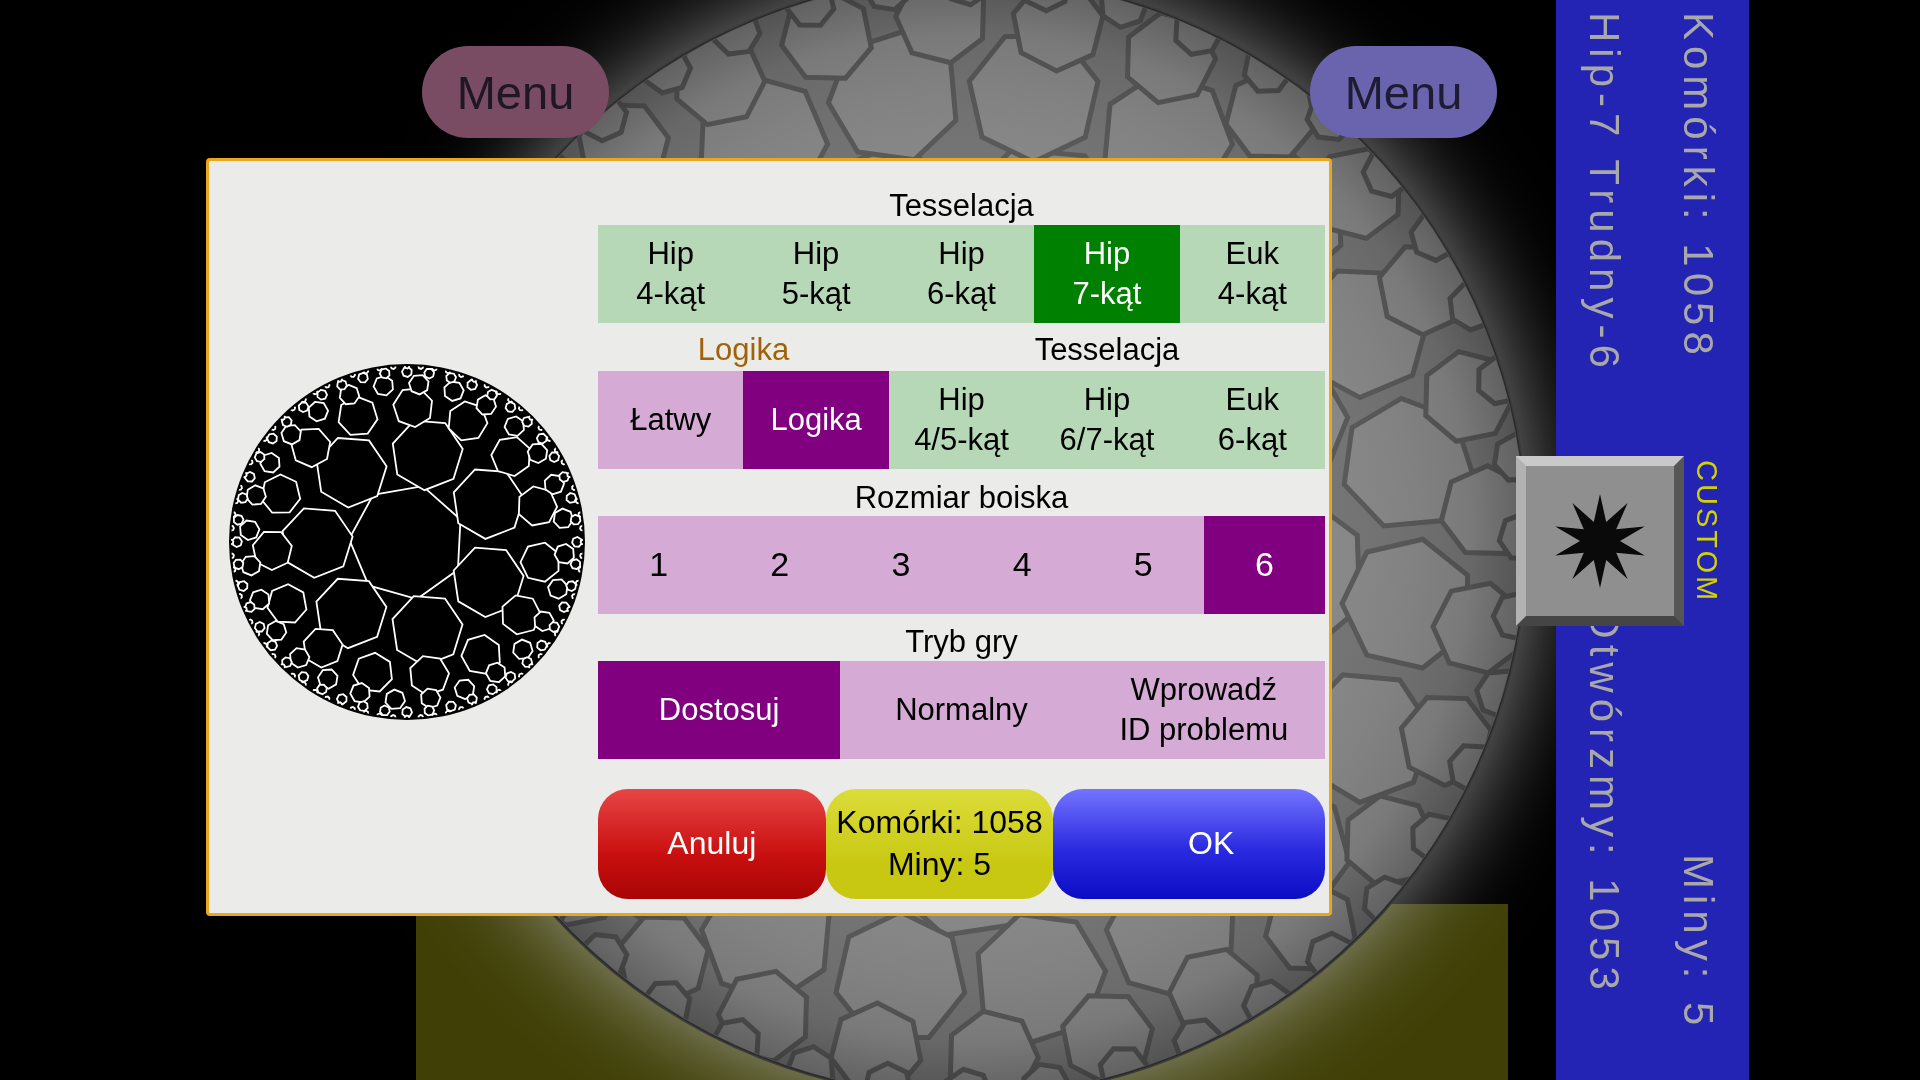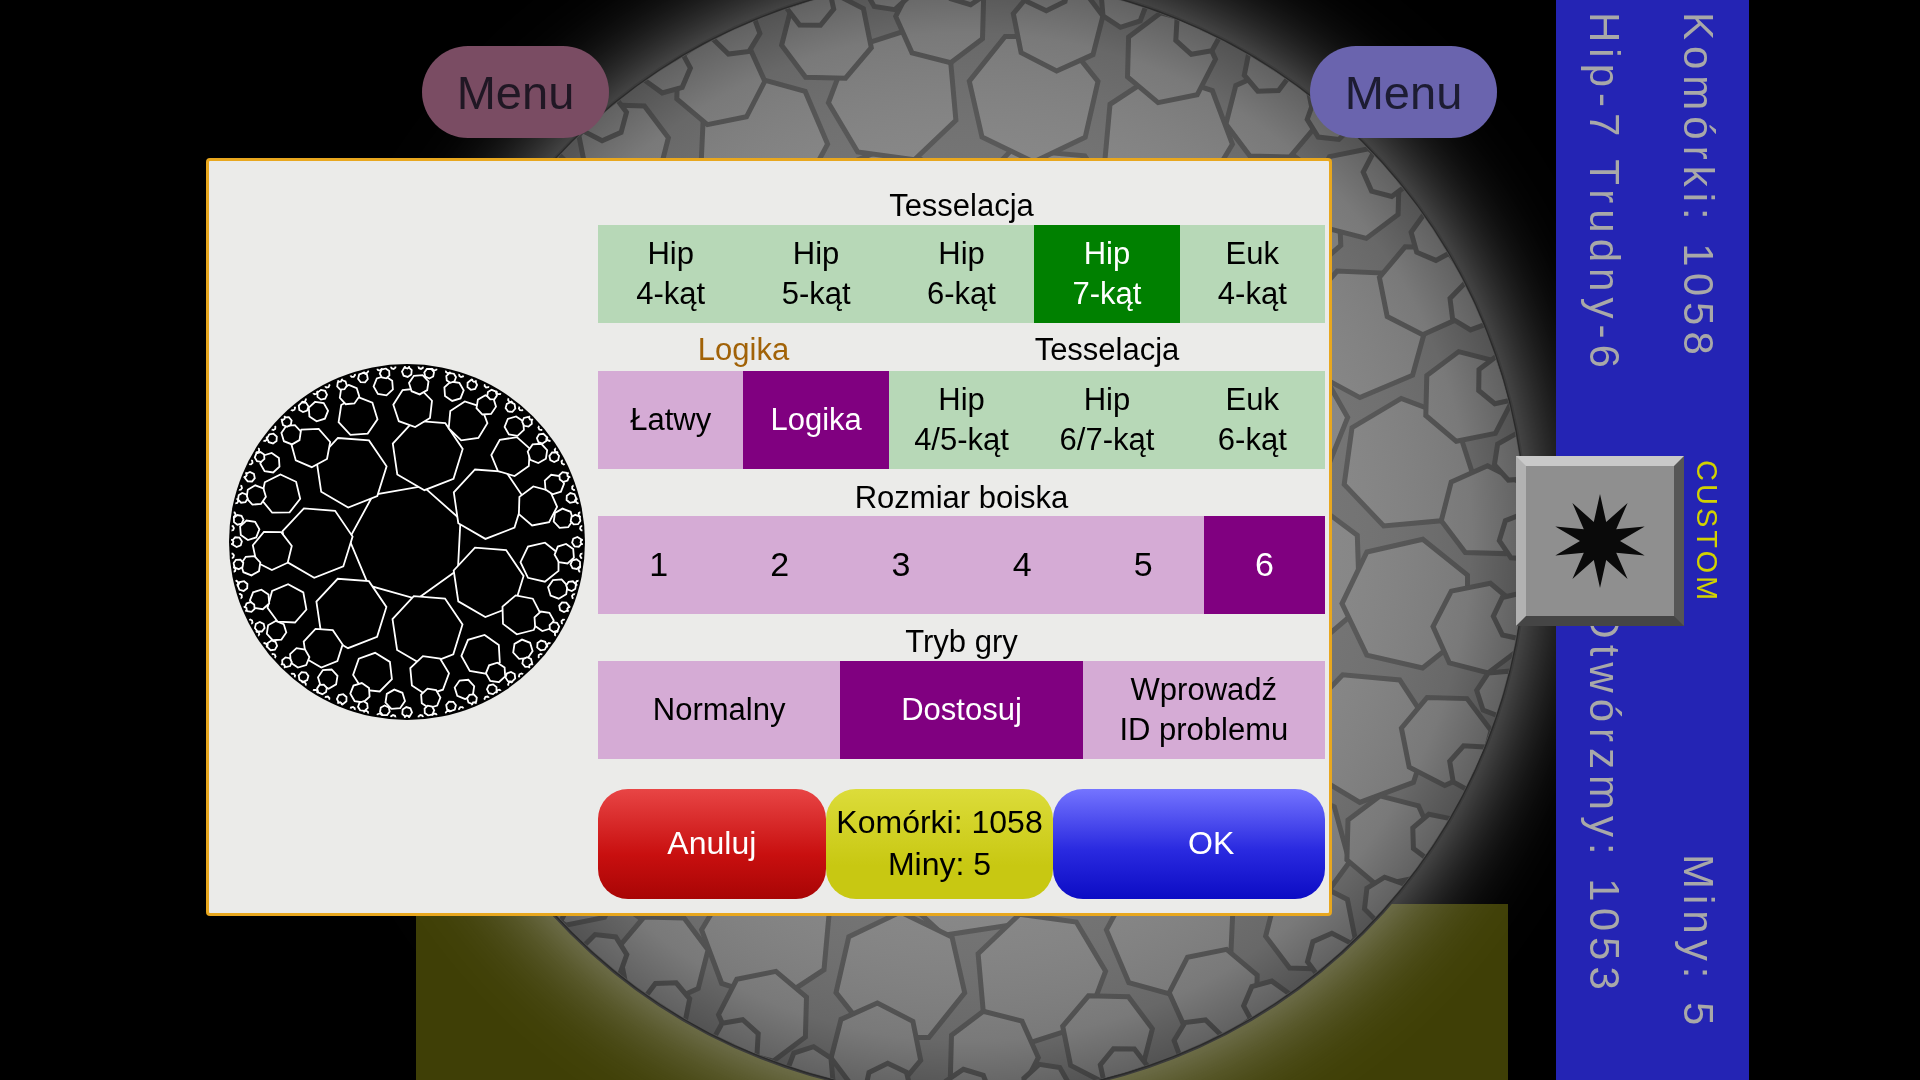--- a/index.html
+++ b/index.html
@@ -426,22 +426,22 @@
         <div class="cell purple">1</div>
         <div class="cell purple">2</div>
         <div class="cell purple">3</div>
         <div class="cell purple">4</div>
         <div class="cell purple">5</div>
         <div class="cell sel-purple">6</div>
       </div>
 
       <div class="sec-title t-mode">Tryb gry</div>
       <div class="row r4">
+        <div class="cell sel-purple">Dostosuj</div>
         <div class="cell purple">Normalny</div>
-        <div class="cell sel-purple">Dostosuj</div>
         <div class="cell purple">Wprowadź
 ID problemu</div>
       </div>
 
       <div class="btn-row">
         <div class="btn btn-cancel">Anuluj</div>
         <div class="btn btn-info">Komórki: 1058
 Miny: 5</div>
         <div class="btn btn-ok">OK</div>
       </div>

